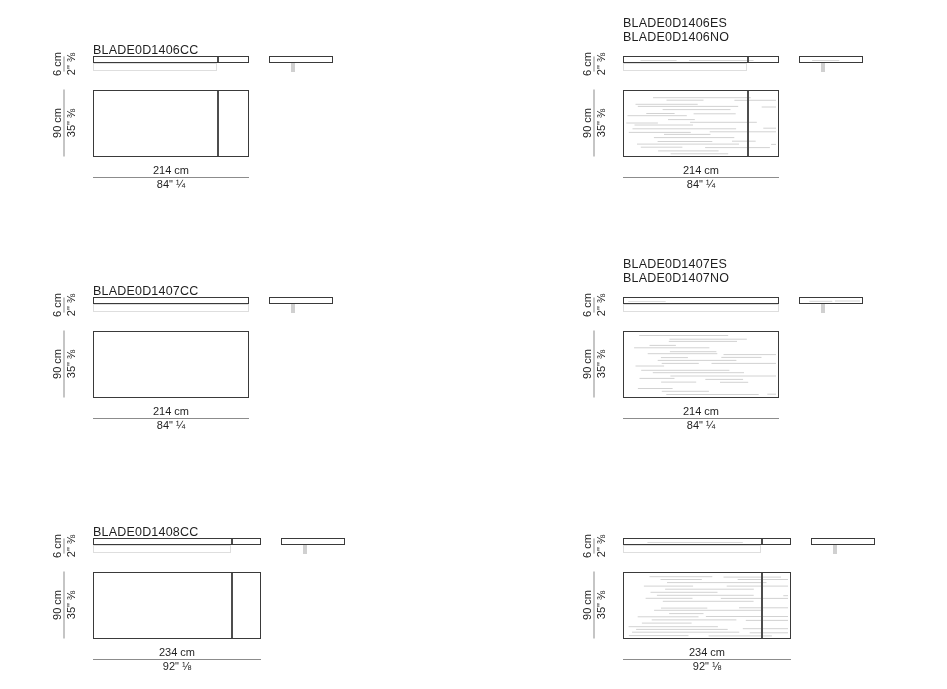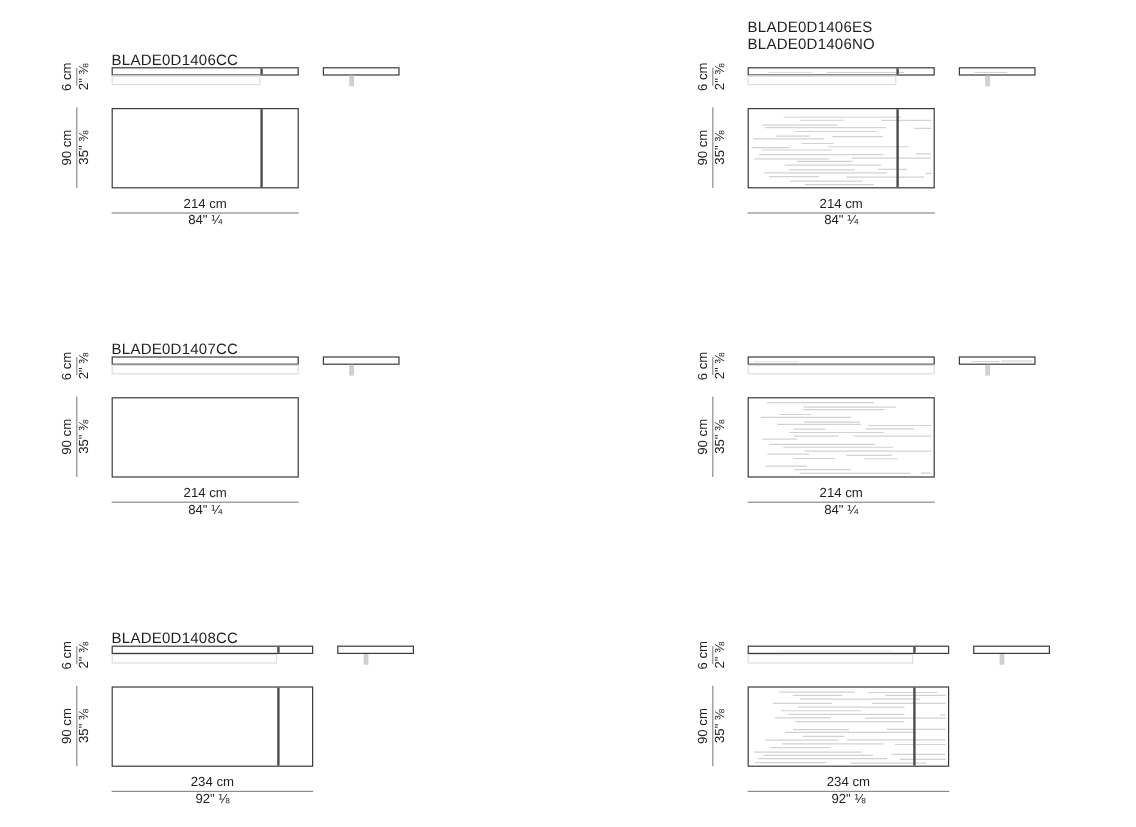--- a/index.html
+++ b/index.html
@@ -168,20 +168,24 @@
     <span class="db">35" ⅜</span>
   </div>
   <div class="dim" style="left:53px;top:152px;width:156px">
     <span class="da">214 cm</span>
     <span class="dline"></span>
     <span class="db">84" ¼</span>
   </div>
 </div>
 
 <div class="panel" style="left:570px;top:253px">
+  <div class="title double">
+    <div>BLADE0D1407ES</div>
+    <div>BLADE0D1407NO</div>
+  </div>
   <div class="bar" style="left:53px;width:156px">
     <div class="grain">
         <svg width="152" height="3">
           <line x1="3.2" x2="40.7" y1="2.8" y2="2.8" stroke="#d2d2d2" stroke-width="1"></line>
         </svg>
       </div>
   </div>
   <div class="shadow" style="left:53px;width:156px"></div>
   <div class="endbar" style="left:229px;width:64px">
     <div class="grain">

